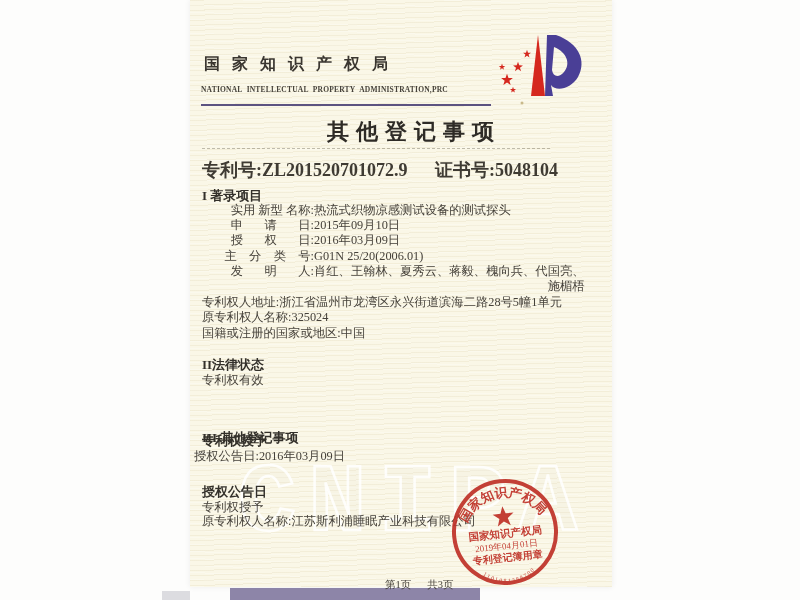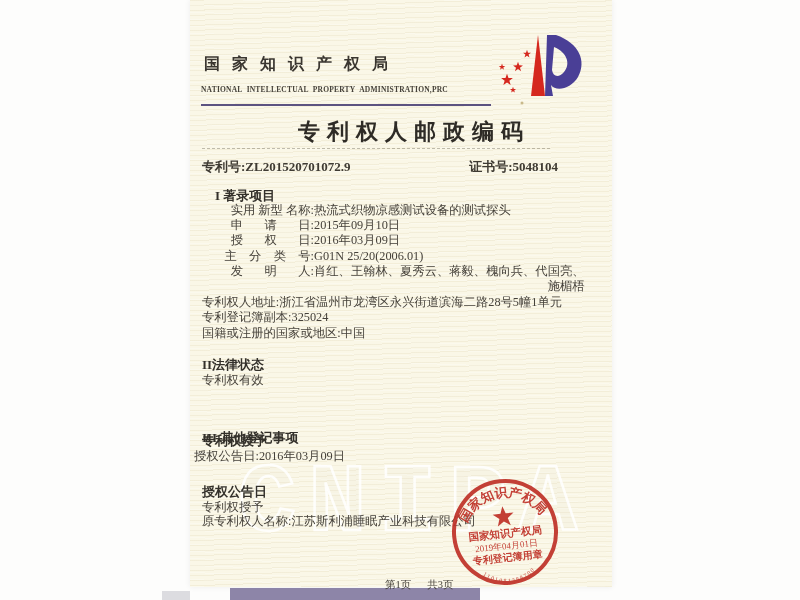--- a/index.html
+++ b/index.html
@@ -26,26 +26,26 @@
   .hdr-rule { left:11px; top:104px; width:290px; height:2px; background:#5c5380; }
 
   .logo { left:300px; top:34px; width:100px; height:72px; }
 
   .doc-title { left:0; top:117px; width:100%; text-align:center; padding-left:26px;
                font-size:22px; font-weight:bold; letter-spacing:7px; color:#2e2b26; white-space:nowrap; }
 
   .dash-line { left:12px; top:148px; width:348px; border-top:1px dashed rgba(120,112,95,.45); }
 
   .patent-row { left:12px; top:158px; width:356px; display:flex; justify-content:space-between;
-                font-size:13px; font-weight:600; white-space:nowrap; }
+                font-size:18px; font-weight:600; white-space:nowrap; }
 
   .sec-head { font-size:13px; font-weight:bold; color:#33302a; white-space:nowrap; }
   .body-txt { font-size:12.3px; color:#45413a; white-space:nowrap; }
 
-  .s1-head { left:12px; top:187px;margin-left:13px; }
+  .s1-head { left:12px; top:187px; }
 
   .fields { left:12px; top:203px; width:400px; font-size:12.3px; color:#45413a;text-align:right; }
   .frow { display:flex; line-height:15.2px; }
   .flabel { width:112px; white-space:pre; flex:0 0 112px; }
   .fval  { white-space:nowrap; }
   .fval2 { display:block; white-space:nowrap; }
 
   .owners { left:12px; top:295px; line-height:15.3px; }
   .owners div { white-space:nowrap; }
 
@@ -100,21 +100,21 @@
           <use href="#lstar" transform="translate(12,33) scale(0.34)" fill="#d5281e"></use>
           <use href="#lstar" transform="translate(23,56) scale(0.32)" fill="#d5281e"></use>
         </g>
         <polygon points="48,1 55,62 41,62" fill="#d5281e"></polygon>
         <path fill-rule="evenodd" d="M57 1 L66 1 C89 9 97 27 88 43 C81 55 66 58 61 51 L63 62 L55 62 Z
                  M64 13 C77 18 81 30 74 38 C69 44 63 43 62 36 Z" fill="#4a3f96"></path>
         <circle cx="32" cy="69" r="1.5" fill="#c9b98a"></circle>
       </svg>
     </div>
 
-    <div class="abs doc-title content-z">专利权人邮政编码</div>
+    <div class="abs doc-title content-z">其他登记事项</div>
 
     <div class="abs dash-line content-z"></div>
 
     <div class="abs patent-row content-z">
       <span>专利号:ZL201520701072.9</span>
       <span>证书号:5048104</span>
     </div>
 
     <div class="abs sec-head s1-head content-z">I 著录项目</div>
 
@@ -136,21 +136,21 @@
         <span class="fval">G01N 25/20(2006.01)</span>
       </div>
       <div class="frow">
         <span class="flabel">发       明       人:</span>
         <span class="fval"><span>肖红、王翰林、夏秀云、蒋毅、槐向兵、代国亮、</span><span class="fval2">施楣梧</span></span>
       </div>
     </div>
 
     <div class="abs owners body-txt content-z">
       <div>专利权人地址:浙江省温州市龙湾区永兴街道滨海二路28号5幢1单元</div>
-      <div>专利登记簿副本:325024</div>
+      <div>原专利权人名称:325024</div>
       <div>国籍或注册的国家或地区:中国</div>
     </div>
 
     <div class="abs sec-head s2-head content-z">II法律状态</div>
     <div class="abs body-txt s2-status content-z">专利权有效</div>
 
     <div class="abs sec-head s3-head content-z">III 其他登记事项</div>
     <div class="abs sec-head grant-head content-z">专利权授予</div>
     <div class="abs body-txt grant-line content-z">授权公告日:2016年03月09日</div>
 

